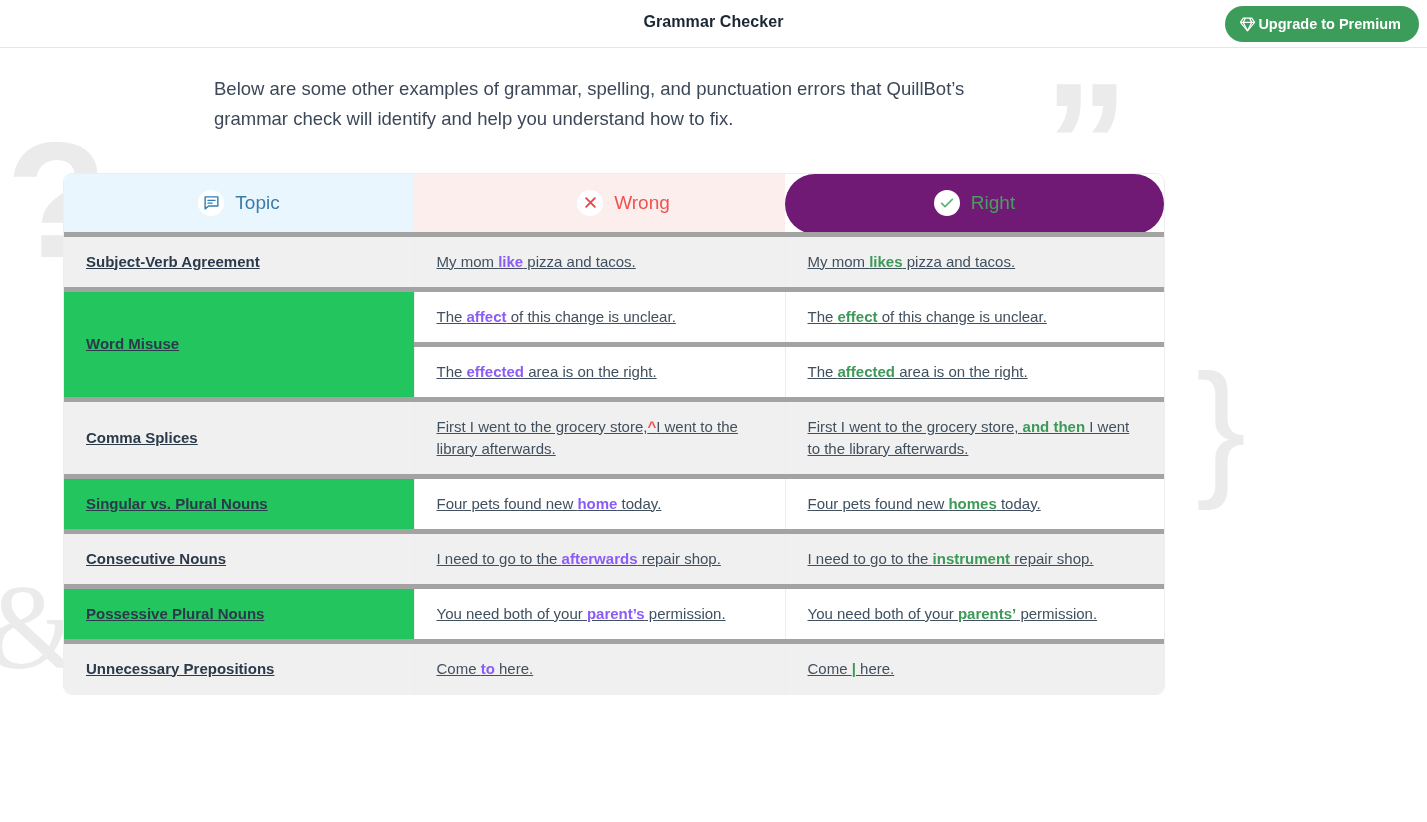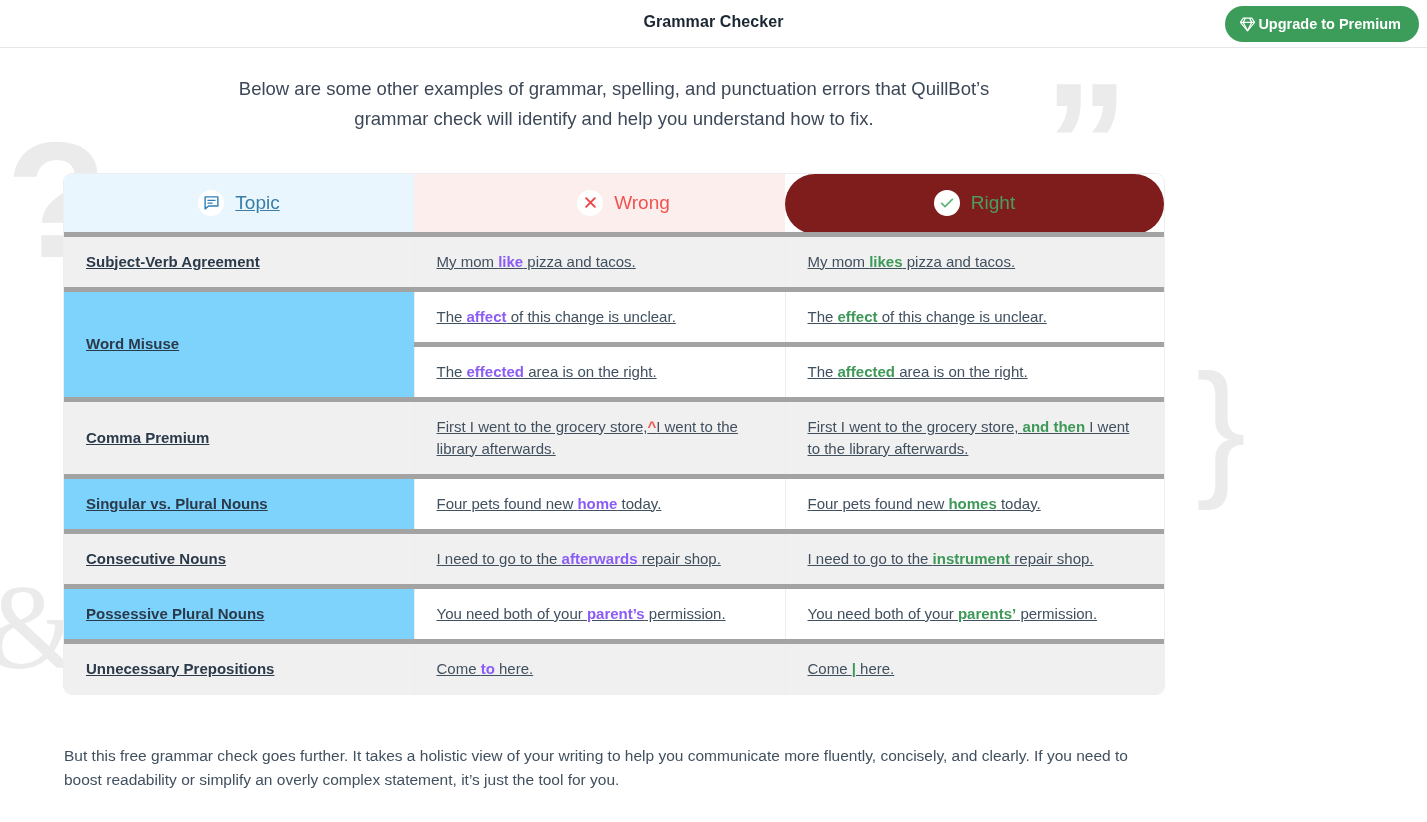--- a/index.html
+++ b/index.html
@@ -91,21 +91,20 @@
     font-size: 120px;
     font-family: "Liberation Serif", serif;
   }
 
   
   .intro {
     position: absolute;
     top: 74px;
     left: 214px;
     width: 800px;
-    text-align: center;
     font-size: 18.5px;
     line-height: 30px;
     color: #3c4858;
     z-index: 10;
   }
 
   
   .table-wrap {
     position: absolute;
     top: 174px;
@@ -133,22 +132,22 @@
   }
   .th-inner {
     display: flex;
     align-items: center;
     justify-content: center;
     gap: 11px;
     font-size: 19px;
   }
   th.h-topic { background: #eaf6fd; }
   th.h-wrong { background: #fdeeee; }
-  th.h-right { background: #7f1d1d; border-radius: 30px; }
-  th.h-topic .th-inner { color: #3a7ca8; text-decoration: underline; }
+  th.h-right { background: #701a75; border-radius: 30px; }
+  th.h-topic .th-inner { color: #3a7ca8; }
   th.h-wrong .th-inner { color: #ef5350; padding-left: 48px; }
   th.h-right .th-inner { color: #4a9e62; }
 
   .hdr-icon {
     width: 26px; height: 26px;
     border-radius: 50%;
     background: #ffffff;
     display: flex;
     align-items: center;
     justify-content: center;
@@ -170,21 +169,21 @@
     color: #2b3a4a;
     padding-left: 22px;
     border-right: 1px solid #ededed;
   }
   tbody td.wrong-cell { border-right: 1px solid #ededed; }
 
   tr.shade td { background: #f0f0f0; }
   tr.plainrow td { background: #ffffff; }
 
   td.topic-cell.sh { background: #f0f0f0; }
-  td.topic-cell.pl { background: #7dd3fc; }
+  td.topic-cell.pl { background: #22c55e; }
 
   .w { color: #8b5cf6; font-weight: bold; }
   .r { color: #3d9958; font-weight: bold; }
   .caret { color: #ef5350; font-weight: bold; }
   .pipe { color: #3d9958; font-weight: bold; }
 
   
   .footer {
     position: absolute;
     top: 744px;
@@ -287,21 +286,21 @@
         <tr class="plainrow">
           <td class="wrong-cell">
             <span>The </span><span class="w">effected</span><span> area is on the right.</span>
           </td>
           <td class="right-cell">
             <span>The </span><span class="r">affected</span><span> area is on the right.</span>
           </td>
         </tr>
 
         <tr class="shade">
-          <td class="topic-cell sh">Comma Premium</td>
+          <td class="topic-cell sh">Comma Splices</td>
           <td class="wrong-cell">
             <span>First I went to the grocery store,</span><span class="caret">^</span><span>I went to the library afterwards.</span>
           </td>
           <td class="right-cell">
             <span>First I went to the grocery store, </span><span class="r">and then</span><span> I went to the library afterwards.</span>
           </td>
         </tr>
 
         <tr class="plainrow">
           <td class="topic-cell pl">Singular vs. Plural Nouns</td>
@@ -340,15 +339,14 @@
           </td>
           <td class="right-cell">
             <span>Come </span><span class="pipe">|</span><span> here.</span>
           </td>
         </tr>
 
       </tbody>
     </table>
   </div>
 
-  <div class="footer">But this free grammar check goes further. It takes a holistic view of your writing to help you communicate more fluently, concisely, and clearly. If you need to boost readability or simplify an overly complex statement, it’s just the tool for you.</div>
 
 </div>
 
 </body></html>

